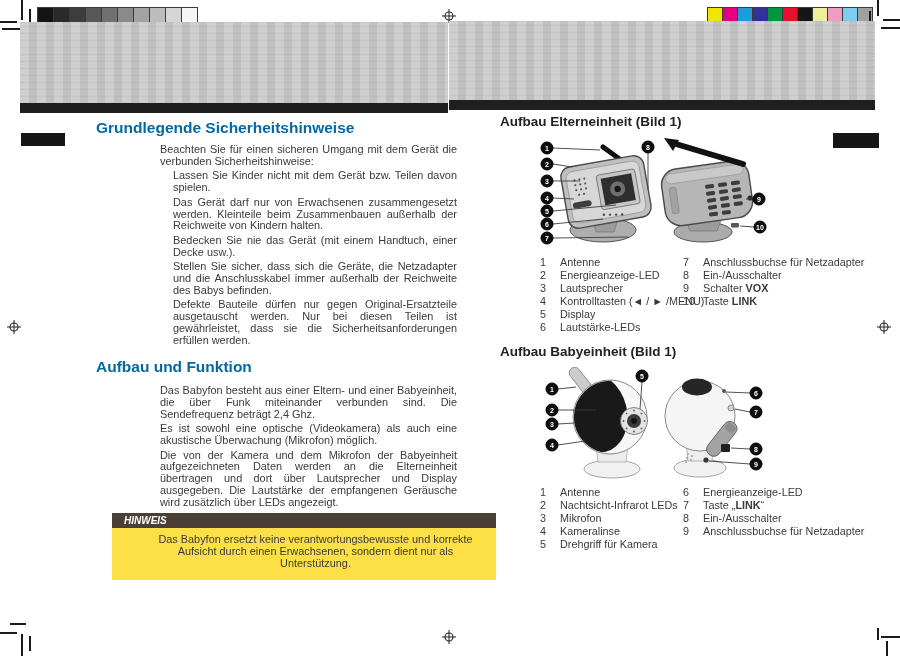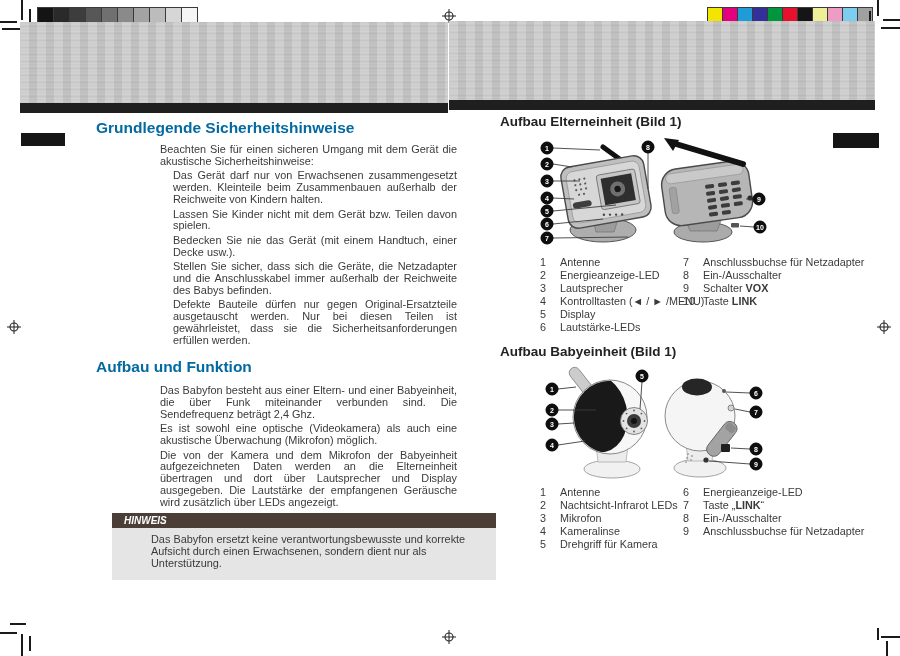--- a/index.html
+++ b/index.html
@@ -18,21 +18,21 @@
 
   .leftcol{position:absolute;left:80px;top:119px;width:380px;}
   h1{font-size:15.5px;line-height:18px;margin:0 0 7px 16px;color:#0369a1;font-weight:bold;}
   .h1-2{margin-top:12px;margin-bottom:9px;}
   .p{font-size:10.9px;line-height:11.7px;text-align:justify;margin:0 0 3px 0;}
   .ind-a{margin-left:80px;width:297px;}
   .ind-b{margin-left:93px;width:284px;}
   .note{margin:5px 0 0 32px;width:384px;}
   .note-head{background:#4a3e37;color:#ffffff;font-size:10px;font-style:italic;font-weight:bold;
              padding:2px 0 2px 12px;line-height:11px;}
-  .note-body{background:#e5e5e5;font-size:10.9px;line-height:11.8px;padding:6px 16px 10px 39px;text-align:left;}
+  .note-body{background:#fde047;font-size:10.9px;line-height:11.8px;padding:6px 16px 10px 39px;text-align:center;}
 
   .rightcol{position:absolute;left:500px;top:113px;width:396px;}
   h2{font-size:13.5px;line-height:17px;margin:0;color:#222;font-weight:bold;}
   .h2-baby{margin-top:10px;}
   .figure{margin:1px 0 0 0;}
   .figure svg{display:block;}
   .cols{display:flex;padding-left:40px;margin-top:3px;}
   .col1{width:143px;}
   .col2{flex:1;}
   .li-row{display:flex;font-size:10.8px;line-height:12.9px;}
@@ -107,24 +107,24 @@
     <circle cx="7" cy="7" r="4" fill="none" stroke="#222" stroke-width="1.1"></circle>
   </svg>
 
 <div class="metal" style="left:20px;top:22px;width:428px;height:81px;"></div>
 <div class="metal" style="left:449px;top:21px;width:426px;height:79px;"></div>
 <div class="tab" style="left:21px;top:133px;width:44px;height:13px;"></div>
 <div class="tab" style="left:833px;top:133px;width:46px;height:15px;"></div>
 
 <div class="leftcol">
   <h1>Grundlegende Sicherheitshinweise</h1>
-  <div class="p ind-a">Beachten Sie für einen sicheren Umgang mit dem Gerät die akustische Sicherheitshinweise:</div>
+  <div class="p ind-a">Beachten Sie für einen sicheren Umgang mit dem Gerät die verbunden Sicherheitshinweise:</div>
   <div>
+      <div class="p ind-b">Lassen Sie Kinder nicht mit dem Gerät bzw. Teilen davon spielen.</div>
       <div class="p ind-b">Das Gerät darf nur von Erwachsenen zusammengesetzt werden. Kleinteile beim Zusammenbauen außerhalb der Reichweite von Kindern halten.</div>
-      <div class="p ind-b">Lassen Sie Kinder nicht mit dem Gerät bzw. Teilen davon spielen.</div>
       <div class="p ind-b">Bedecken Sie nie das Gerät (mit einem Handtuch, einer Decke usw.).</div>
       <div class="p ind-b">Stellen Sie sicher, dass sich die Geräte, die Netzadapter und die Anschlusskabel immer außerhalb der Reichweite des Babys befinden.</div>
       <div class="p ind-b">Defekte Bauteile dürfen nur gegen Original-Ersatzteile ausgetauscht werden. Nur bei diesen Teilen ist gewährleistet, dass sie die Sicherheitsanforderungen erfüllen werden.</div>
     </div>
   <h1 class="h1-2">Aufbau und Funktion</h1>
   <div>
       <div class="p ind-a">Das Babyfon besteht aus einer Eltern- und einer Babyeinheit, die über Funk miteinander verbunden sind. Die Sendefrequenz beträgt 2,4 Ghz.</div>
       <div class="p ind-a">Es ist sowohl eine optische (Videokamera) als auch eine akustische Überwachung (Mikrofon) möglich.</div>
       <div class="p ind-a">Die von der Kamera und dem Mikrofon der Babyeinheit aufgezeichneten Daten werden an die Elterneinheit übertragen und dort über Lautsprecher und Display ausgegeben. Die Lautstärke der empfangenen Geräusche wird zusätzlich über LEDs angezeigt.</div>
     </div>

